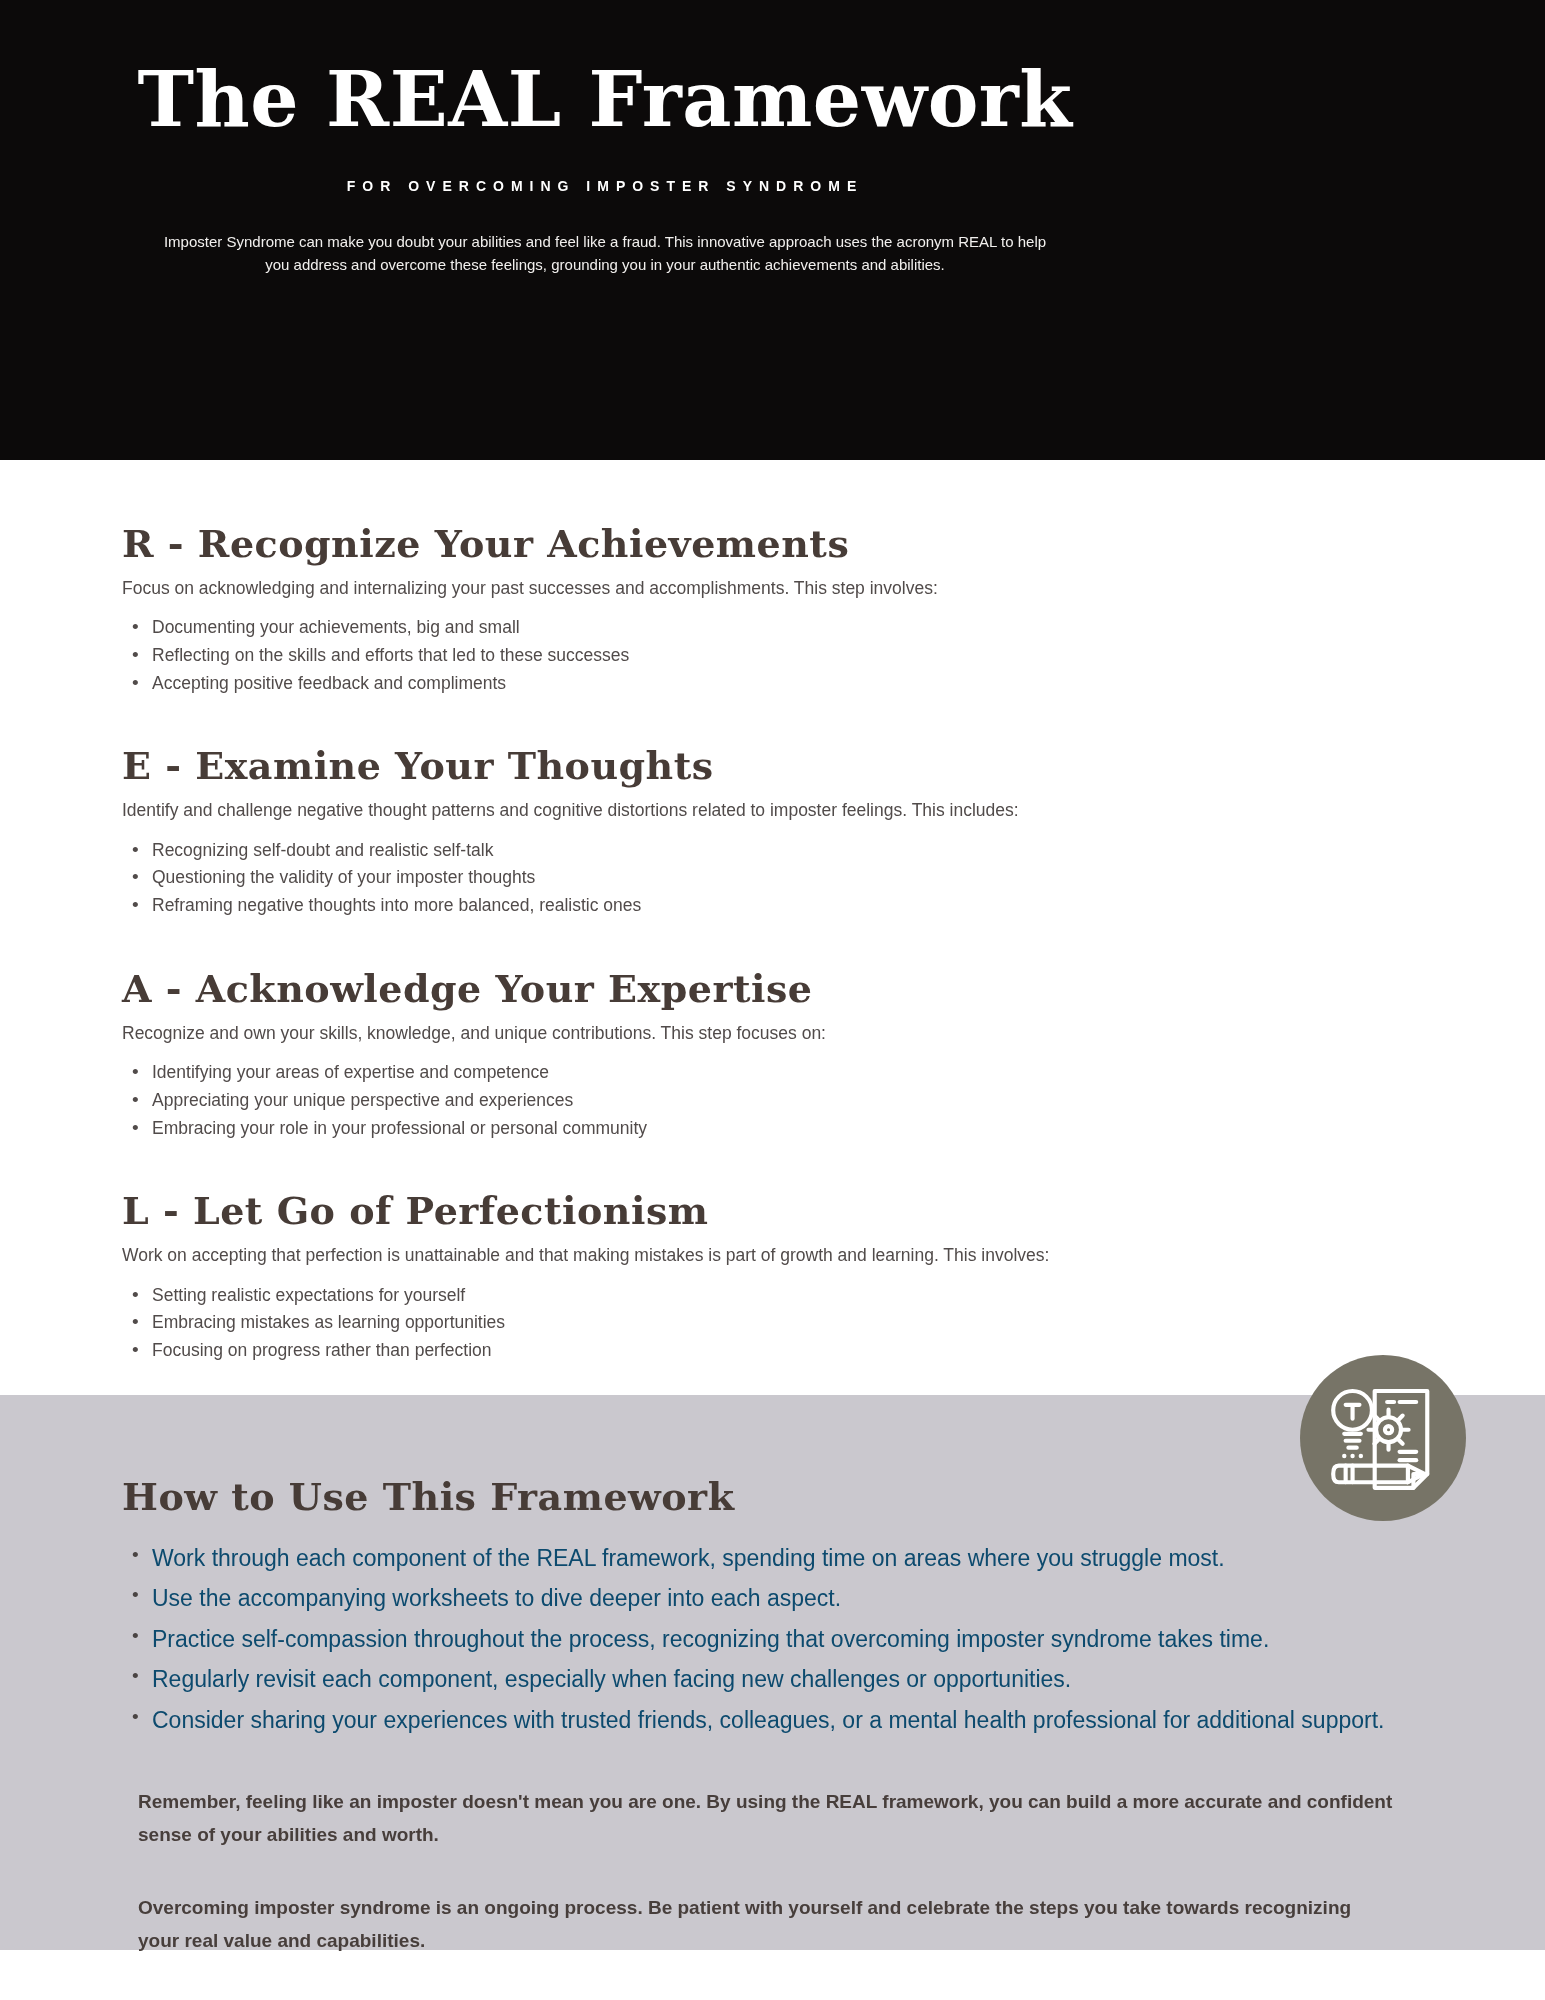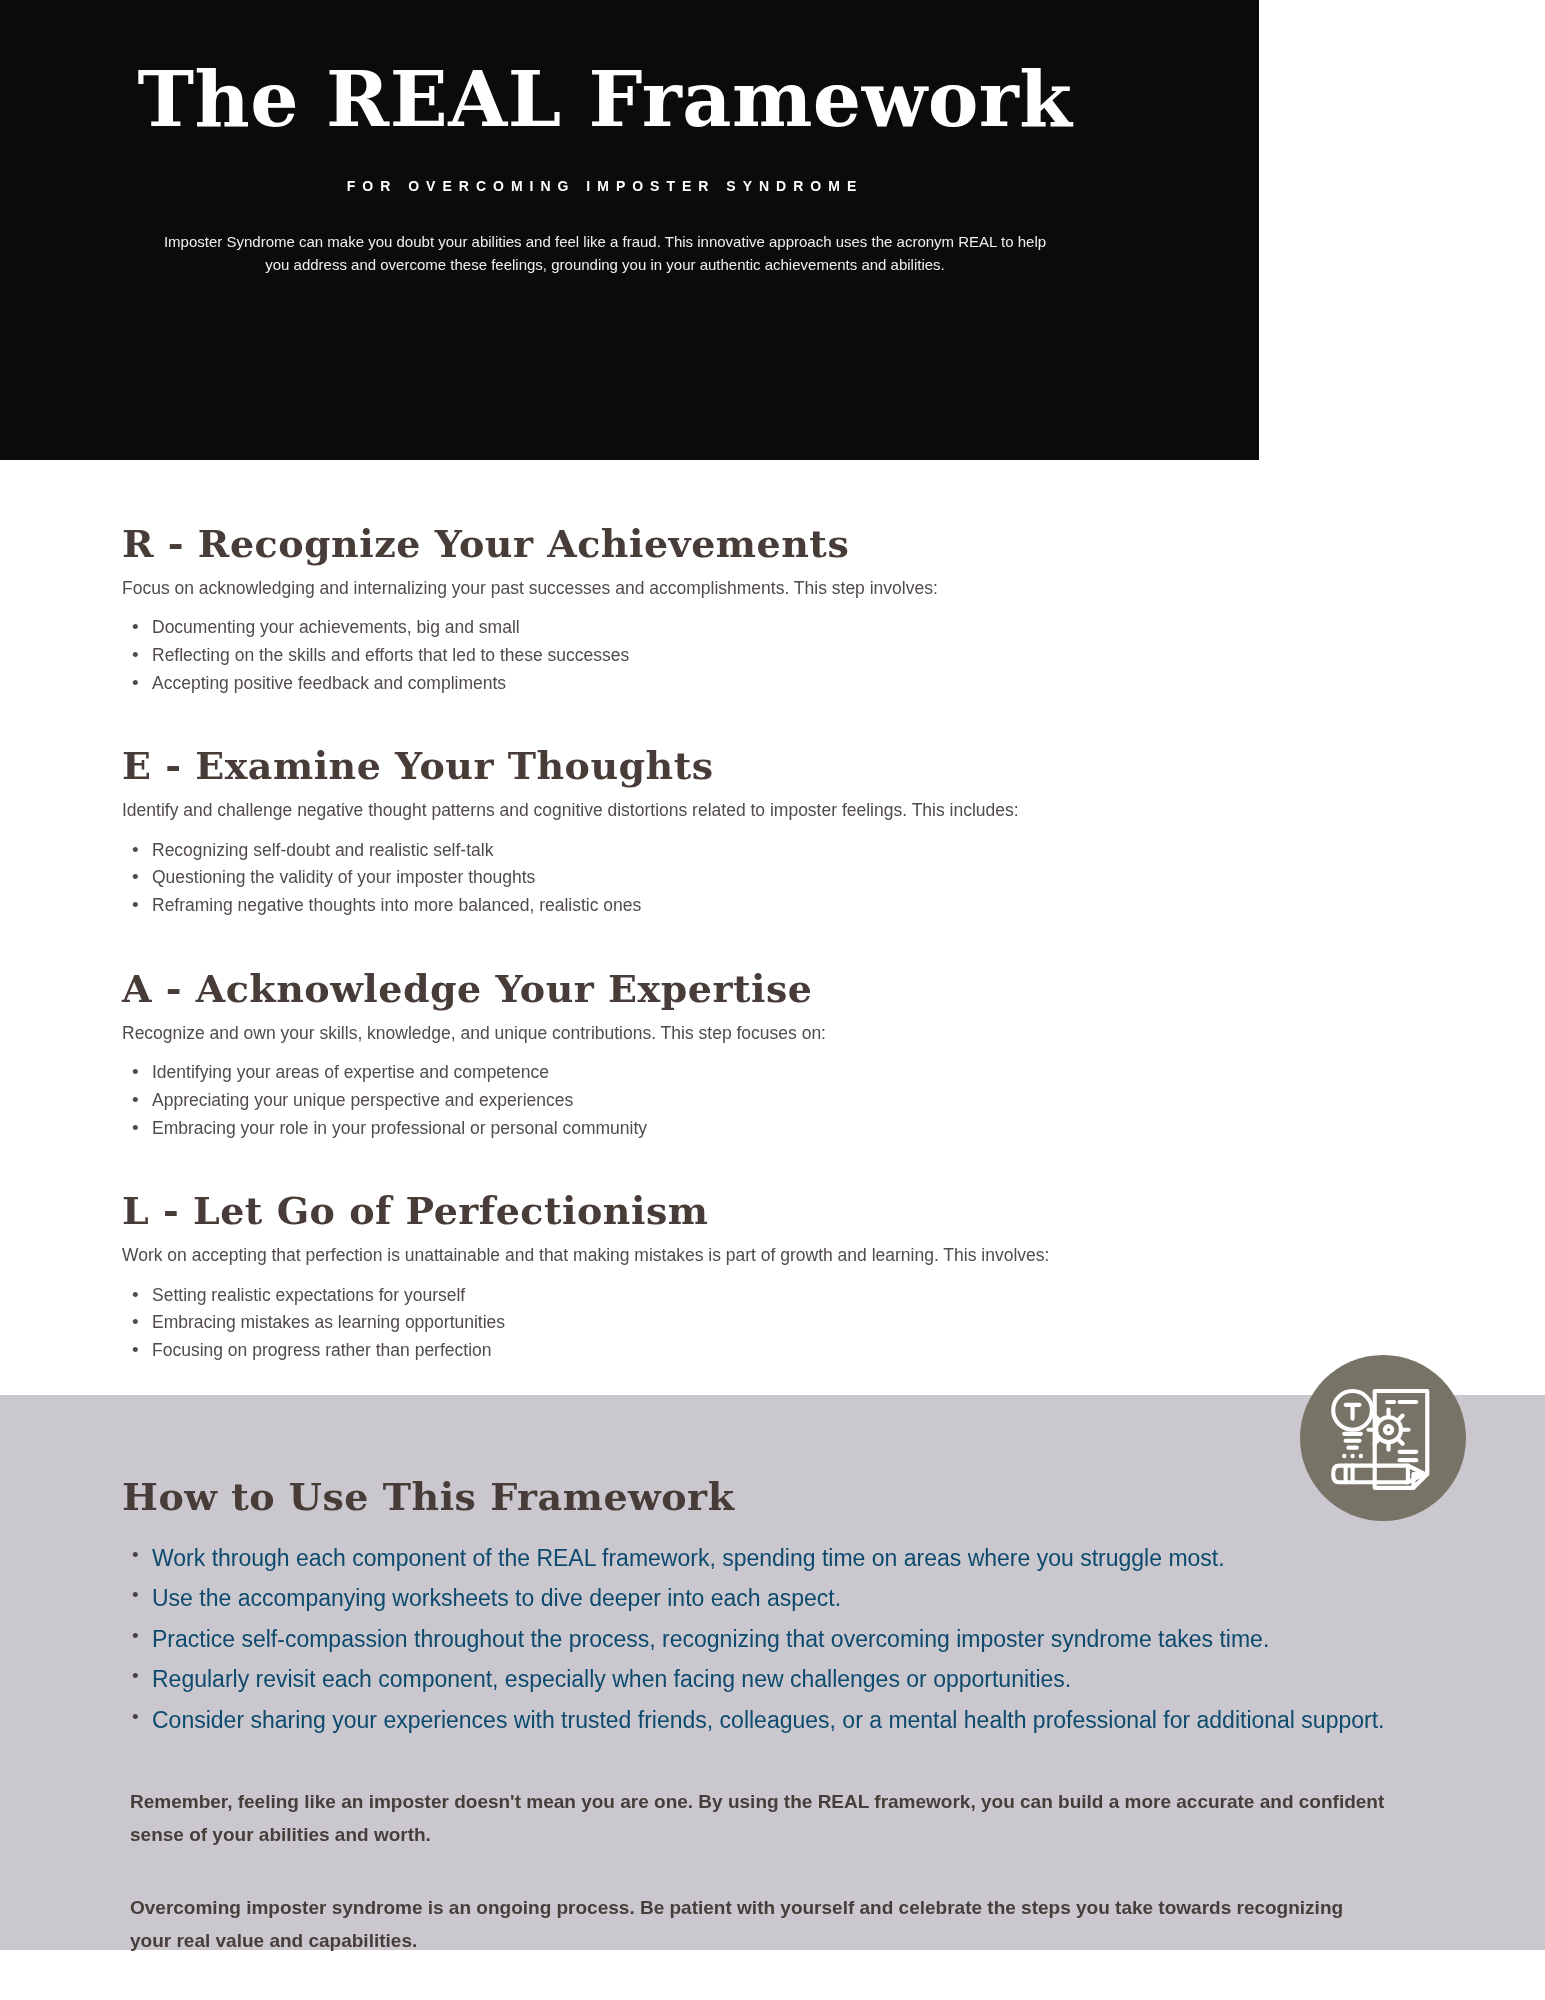--- a/index.html
+++ b/index.html
@@ -6,21 +6,21 @@
   body{
     width:1545px;height:2000px;
     font-family:"Liberation Sans", sans-serif;
     background:#ffffff;
     overflow:hidden;
   }
   .page{position:relative;width:1545px;height:2000px;background:#ffffff;}
 
   
   .hero{
-    width:1259px;height:460px;background:#0c0a0a;color:#ffffff;
+    width:1545px;height:460px;background:#0c0a0a;color:#ffffff;
     box-sizing:border-box;padding-top:62px;
   }
   .hero-inner{width:1210px;text-align:center;}
   .hero-title{
     margin:0;
     font-family:"DejaVu Serif", serif;
     font-weight:bold;
     font-size:76px;
     line-height:1.0;
     color:#ffffff;
@@ -100,21 +100,21 @@
   }
   .usage .bullets{margin-top:26px;}
   .usage .bullets li{
     font-size:23px;
     line-height:1.2;
     margin-bottom:13px;
     color:#0c4a6e;
   }
   .usage .bullets li::before{color:#4a4443;}
   .closing{
-    margin:8px;
+    margin:16px;
     margin-top:50px;
     max-width:1255px;
     font-size:19px;
     font-weight:bold;
     line-height:1.75;
     color:#473e3b;
   }
   .closing + .closing{margin-top:40px;}
 
   .icon-circle{

